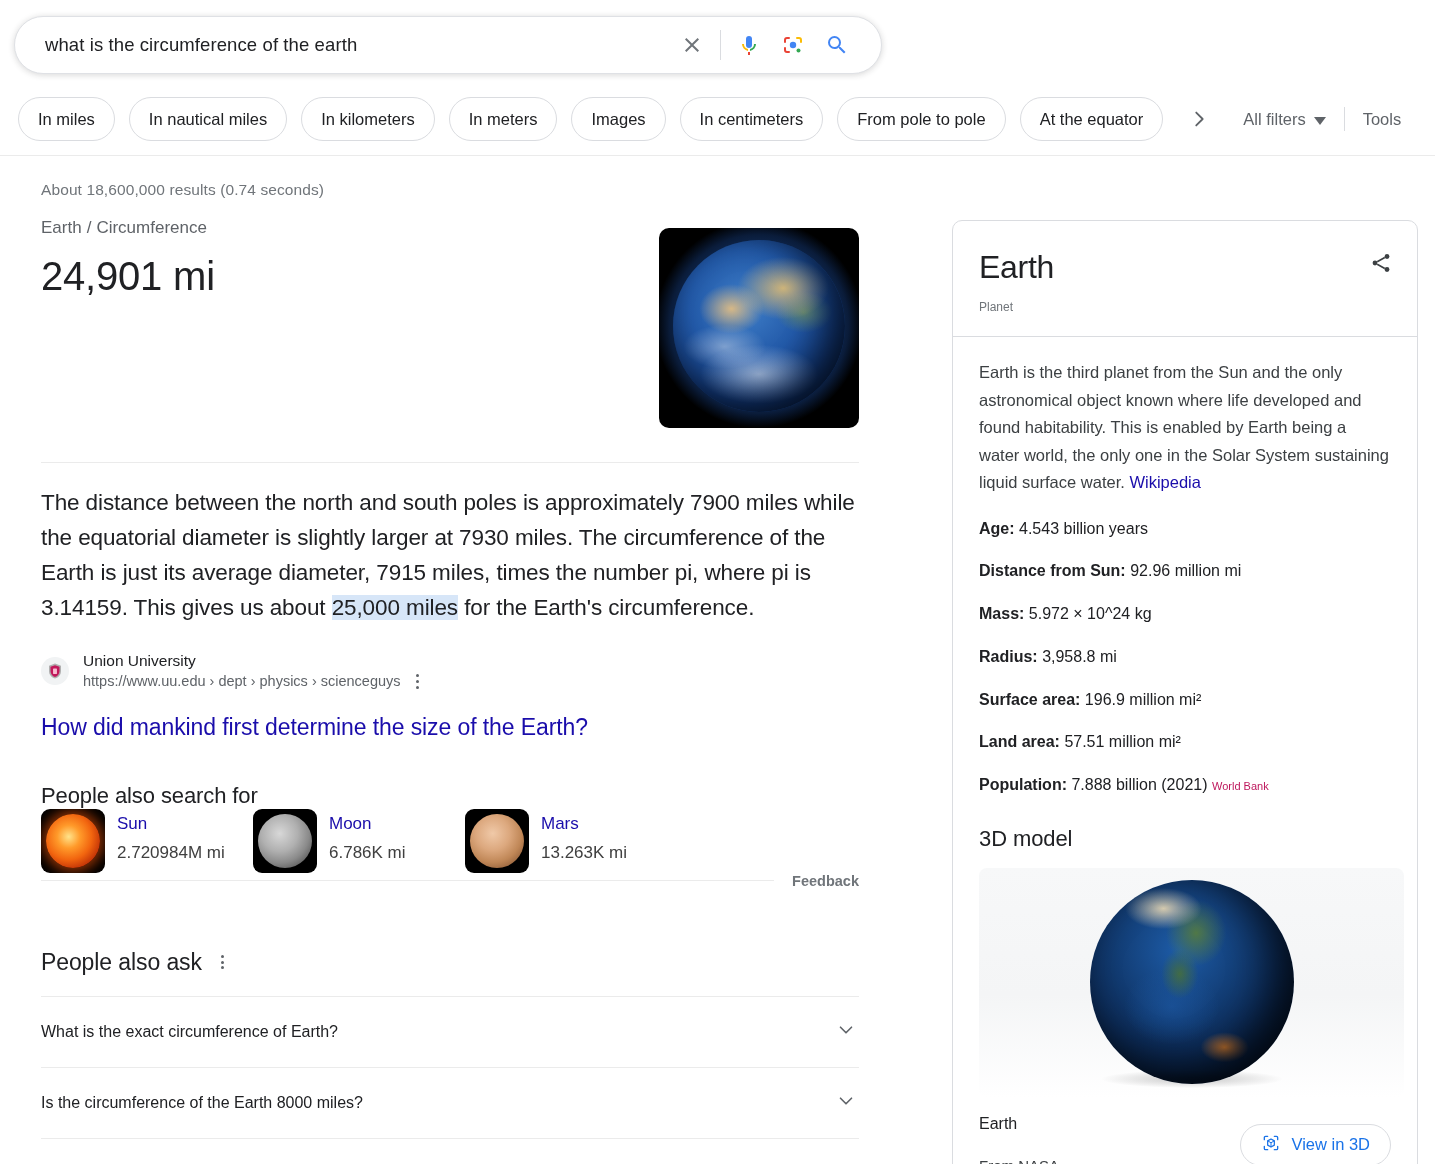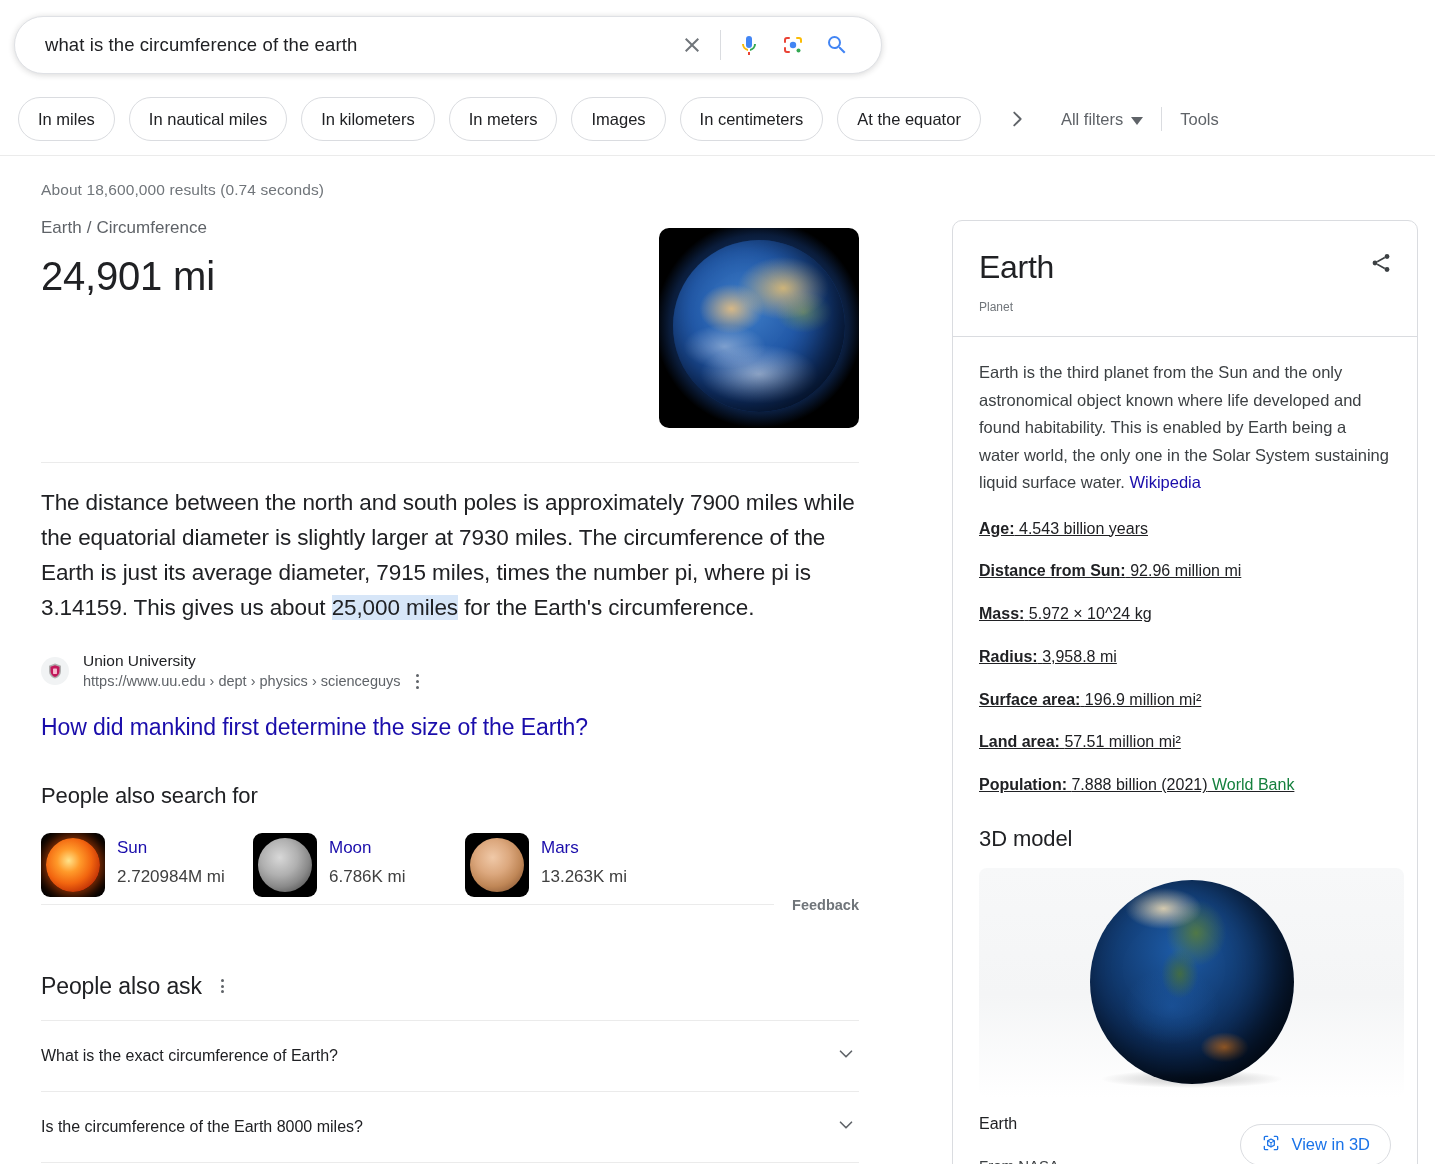--- a/index.html
+++ b/index.html
@@ -148,21 +148,21 @@
   .kebab i { width: 3.2px; height: 3.2px; border-radius: 50%; background: #5f6368; display: block; }
 
   .fs-link {
     display: block; margin-top: 22px;
     font-size: 23px; color: #1a0dab; text-decoration: none; cursor: pointer;
     letter-spacing: -.1px;
   }
 
   
   .pasf-title { font-size: 22px; color: #202124; margin-top: 42px; letter-spacing: -.1px; }
-  .pasf-row { display: flex; margin-top: 24px; }
+  .pasf-row { display: flex; }
   .pasf-item { display: flex; align-items: flex-start; width: 212px; }
   .pasf-thumb {
     width: 64px; height: 64px; border-radius: 9px;
     background: #000; margin-right: 12px; flex: 0 0 64px; position: relative;
     overflow: hidden;
   }
   .pasf-thumb .orb { position: absolute; left: 5px; top: 5px; width: 54px; height: 54px; border-radius: 50%; }
   .orb-sun {
     background: radial-gradient(circle at 42% 42%, #ffe38a 0%, #ff9a2a 26%, #f2650f 52%, #bc2c05 78%, #6b1202 100%);
     box-shadow: 0 0 12px 4px rgba(255,90,10,.55);
@@ -206,24 +206,24 @@
   .kp-head { padding: 28px 26px 22px 26px; position: relative; }
   .kp-title { font-size: 32px; font-weight: 400; color: #202124; letter-spacing: -.3px; }
   .kp-sub { font-size: 12px; color: #70757a; margin-top: 14px; }
   .kp-share {
     position: absolute; right: 24px; top: 30px; cursor: pointer;
   }
   .kp-divider { height: 1px; background: #dadce0; }
   .kp-body { padding: 22px 26px 10px 26px; }
   .kp-desc { font-size: 16.5px; line-height: 27.5px; color: #3c4043; }
   .kp-desc a { color: #1a0dab; text-decoration: none; cursor: pointer; }
-  .kp-facts { margin-top: 22px; text-decoration: underline; }
+  .kp-facts { margin-top: 22px; }
   .kp-fact { font-size: 16px; color: #202124; margin-bottom: 22px; line-height: 1.3; }
   .kp-fact b { font-weight: 700; }
-  .kp-fact .src { color: #15803d; font-size: 16px; }
+  .kp-fact .src { color: #be185d; font-size: 11px; }
   .kp-3d-title { font-size: 22px; color: #202124; margin: 30px 0 16px 0; letter-spacing: -.1px; }
   .kp-3d-img {
     width: 425px; height: 230px; border-radius: 8px;
     background: linear-gradient(180deg,#f7f8f9 0%, #f4f5f6 55%, #ffffff 100%);
     position: relative; overflow: hidden; margin-bottom: 14px;
   }
   .kp-3d-img .globe3d {
     position: absolute; left: 50%; top: 12px; transform: translateX(-50%);
     width: 204px; height: 204px; border-radius: 50%;
     background:
@@ -294,20 +294,21 @@
     </div>
   </div>
 
   <div class="chips-row">
     <div class="chip">In miles</div>
     <div class="chip">In nautical miles</div>
     <div class="chip">In kilometers</div>
     <div class="chip">In meters</div>
     <div class="chip">Images</div>
     <div class="chip">In centimeters</div>
+    <div class="chip">From pole to pole</div>
     <div class="chip">At the equator</div>
     <div class="chip-next">
       <svg width="22" height="22" viewBox="0 0 24 24">
           <path fill="none" stroke="#5f6368" stroke-width="2" stroke-linecap="round" stroke-linejoin="round" d="M9 5l7 7-7 7"></path>
         </svg>
     </div>
     <div class="all-filters">
       <span>All filters</span>
       <span>
         <svg width="12" height="8" viewBox="0 0 12 8">

